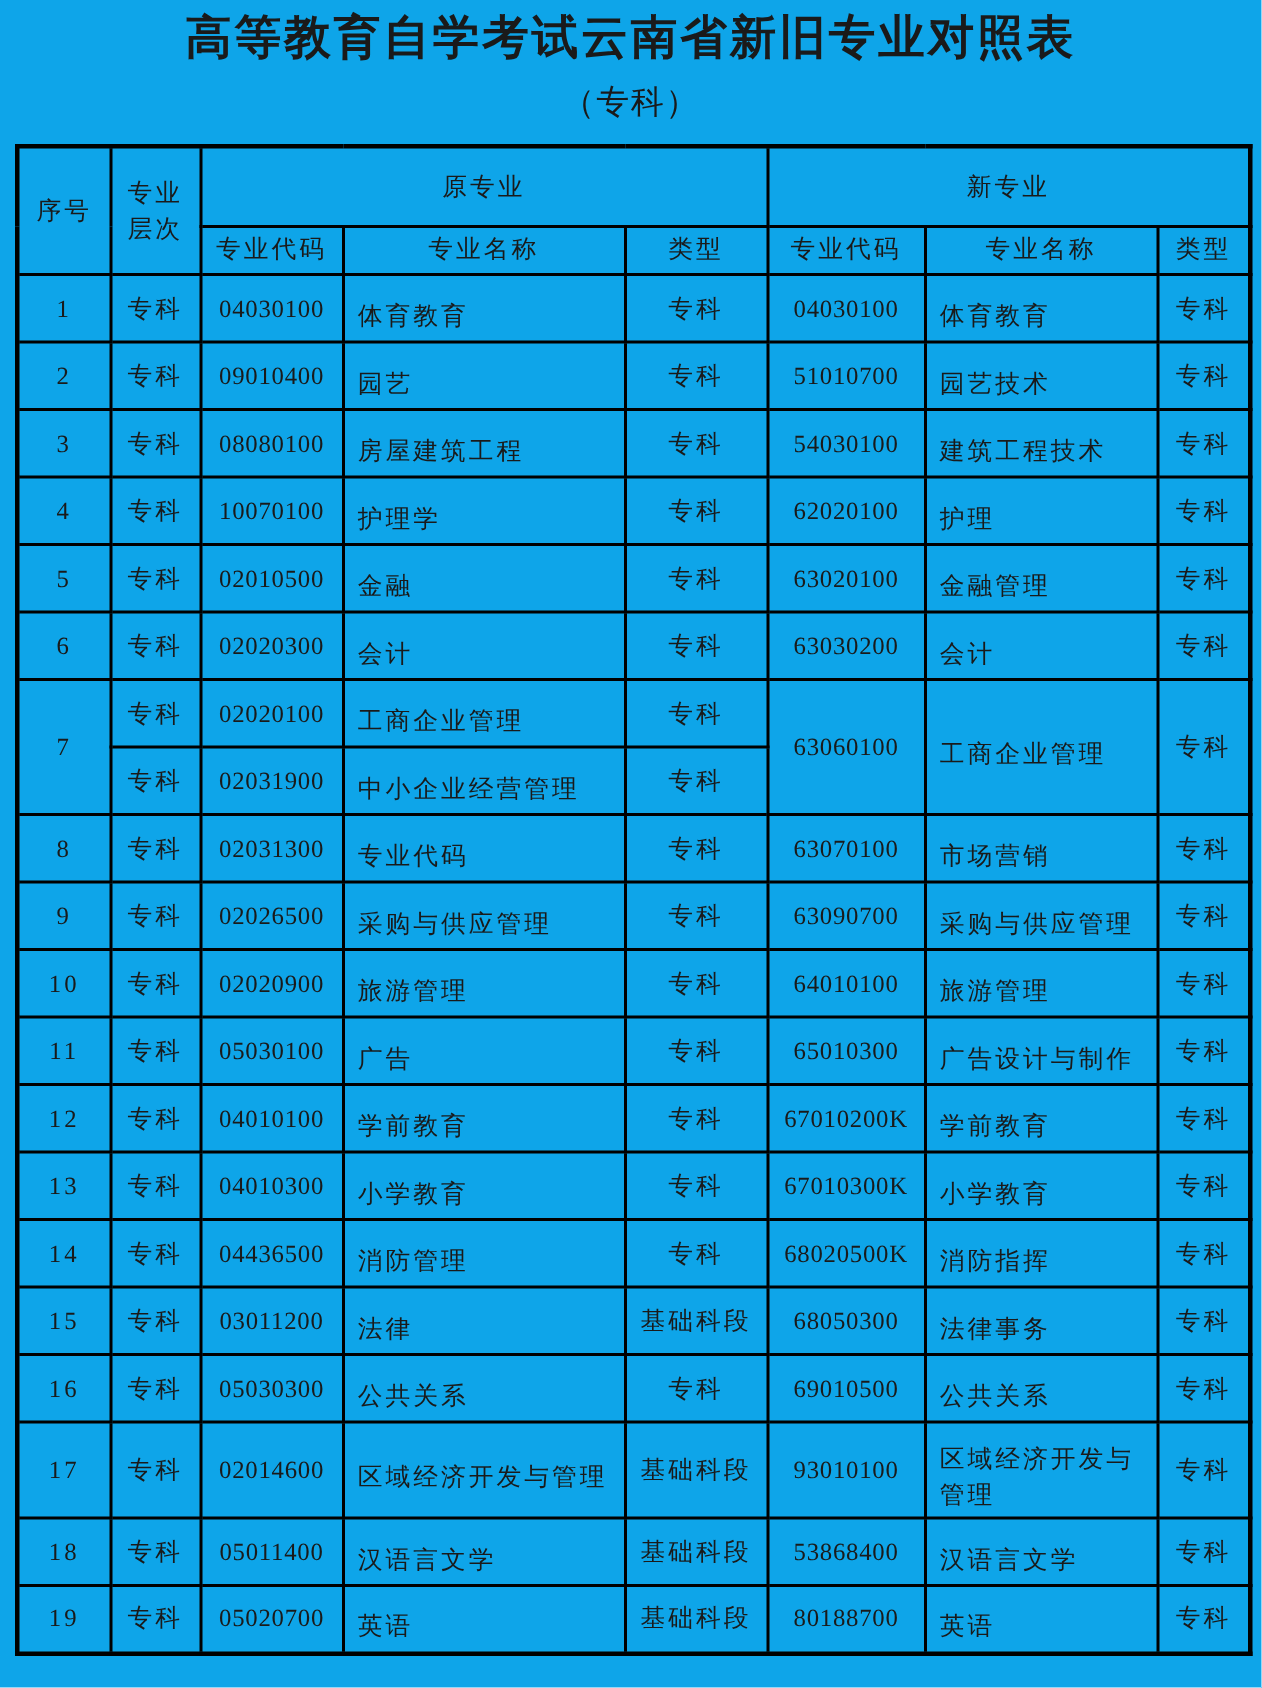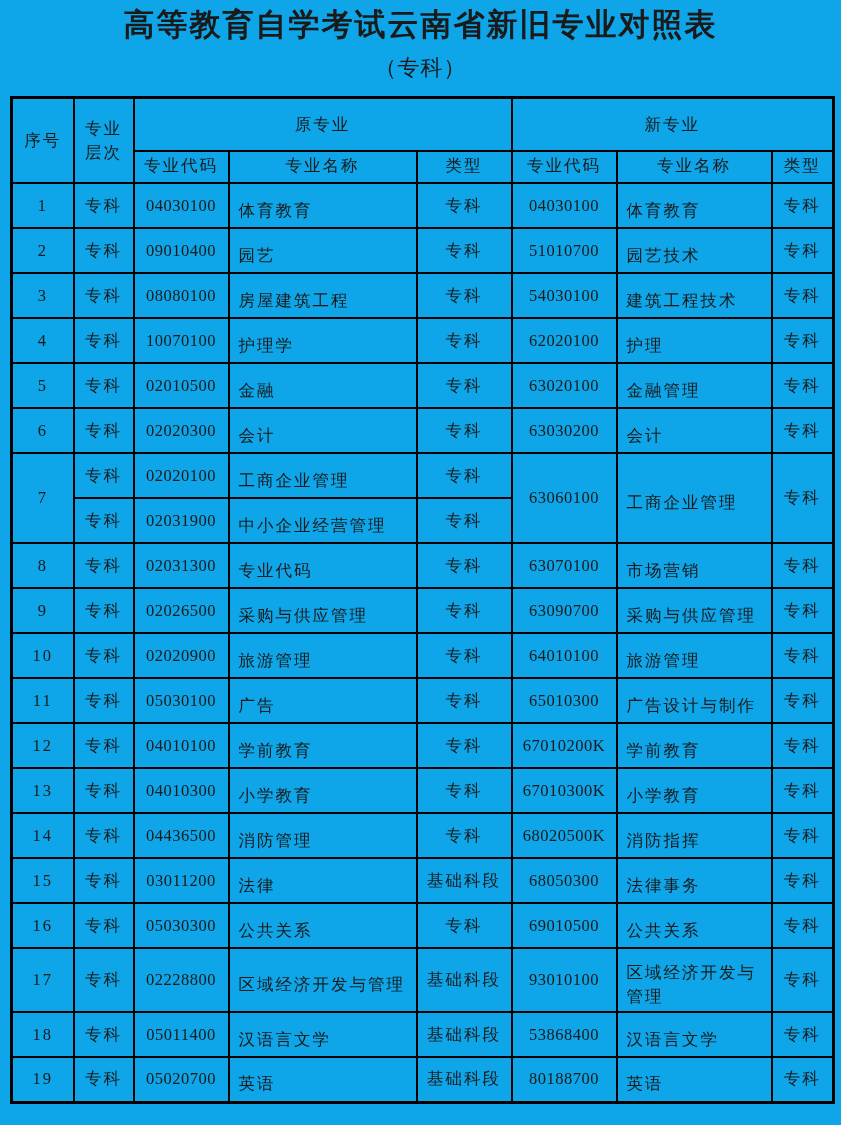--- a/index.html
+++ b/index.html
@@ -271,21 +271,21 @@
           <td class="code-cell">05030300</td>
           <td class="name-cell">公共关系</td>
           <td>专科</td>
           <td class="code-cell">69010500</td>
           <td class="name-cell">公共关系</td>
           <td>专科</td>
         </tr>
         <tr>
           <td>17</td>
           <td>专科</td>
-          <td class="code-cell">02228800</td>
+          <td class="code-cell">02014600</td>
           <td class="name-cell">区域经济开发与管理</td>
           <td>基础科段</td>
           <td class="code-cell">93010100</td>
           <td class="name-cell">区域经济开发与管理</td>
           <td>专科</td>
         </tr>
         <tr>
           <td>18</td>
           <td>专科</td>
           <td class="code-cell">05011400</td>

